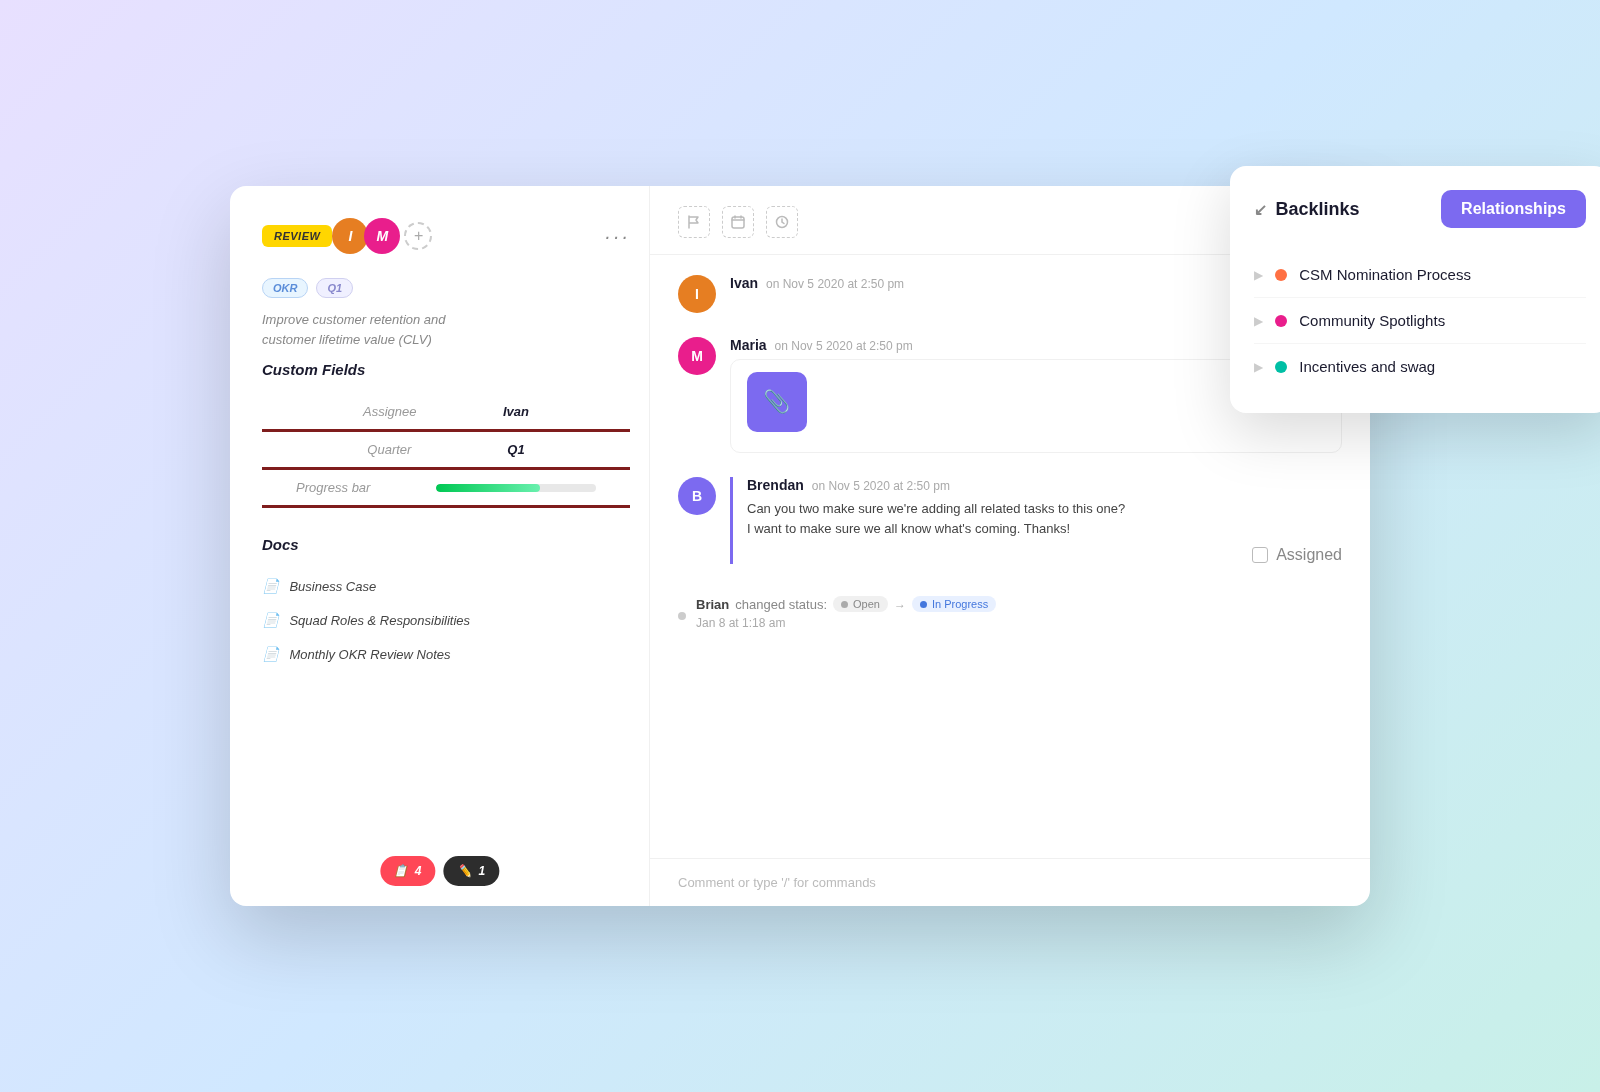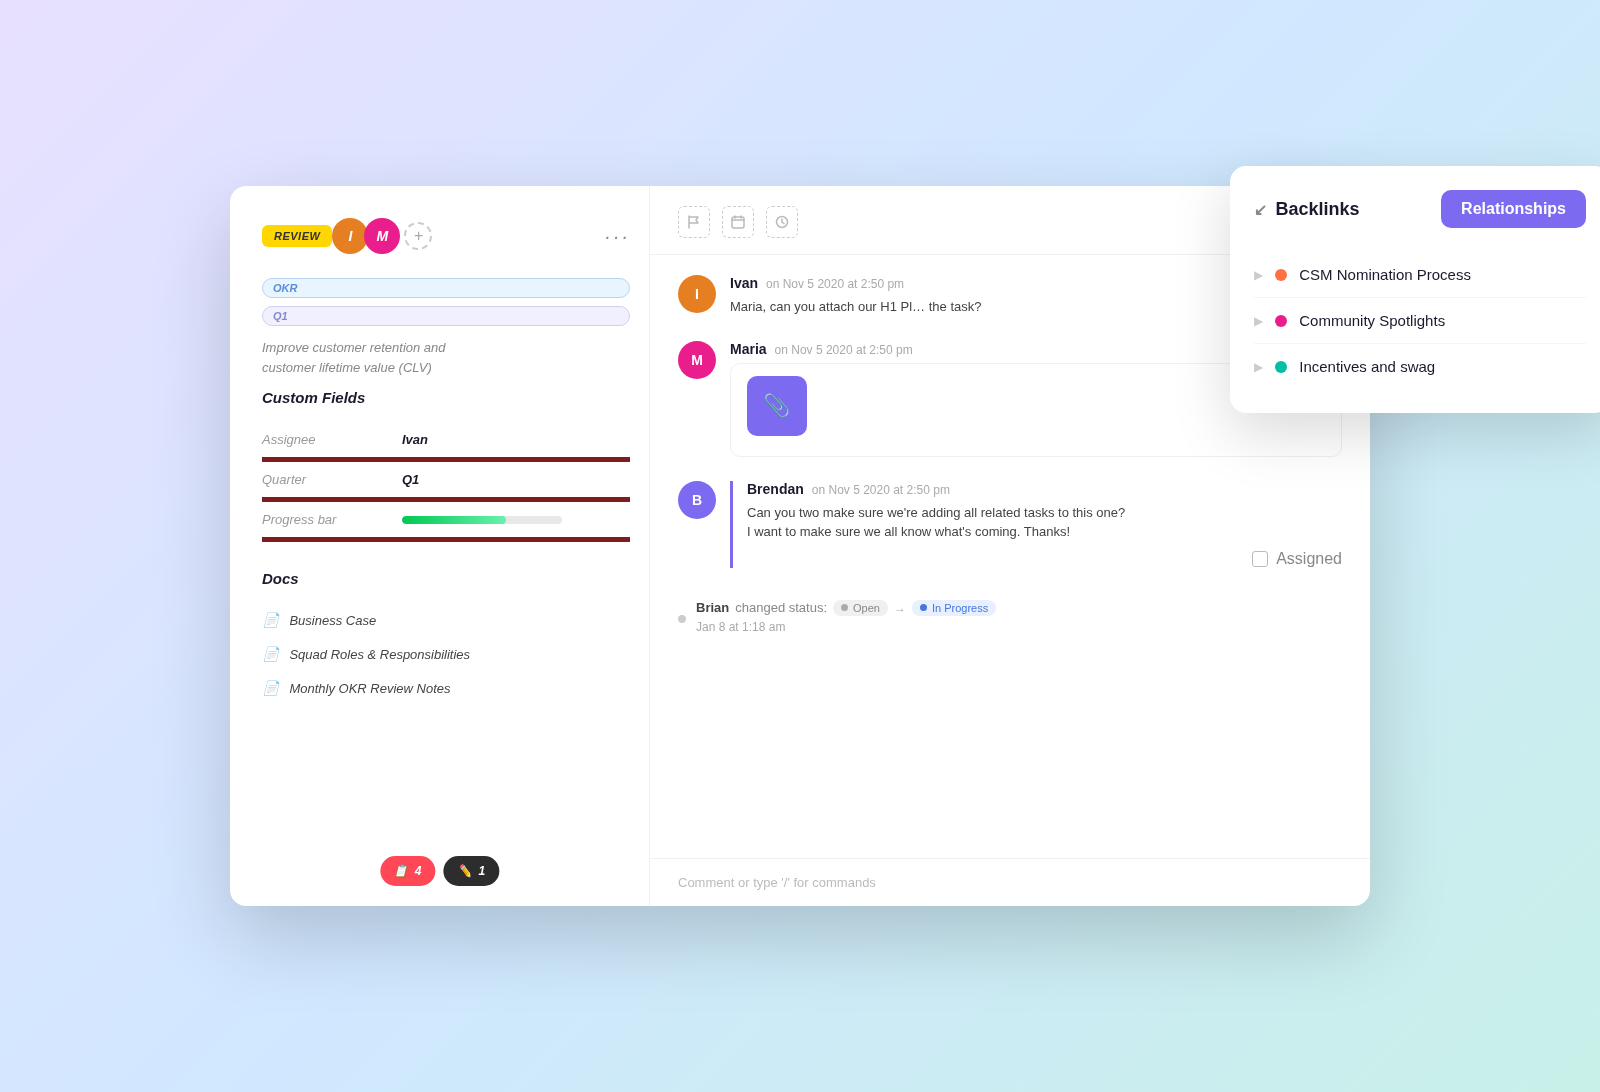--- a/index.html
+++ b/index.html
@@ -88,21 +88,20 @@
       font-size: 20px;
       cursor: pointer;
       letter-spacing: 2px;
       margin-left: auto;
     }
 
     .tags-row {
       display: flex;
       gap: 8px;
       margin-bottom: 12px;
-      flex-direction: column;
     }
 
     .tag {
       padding: 3px 10px;
       border-radius: 12px;
       font-size: 11px;
       font-weight: 600;
     }
 
     .tag-okr {
@@ -140,21 +139,22 @@
     }
 
     .custom-fields {
       margin-bottom: 28px;
     }
 
     .field-row {
       display: flex;
       align-items: center;
       padding: 10px 0;
-      border-bottom: 5px solid #7f1d1d;
+      border-bottom: 3px solid #7f1d1d;
+      justify-content: center;
     }
 
     .field-label {
       width: 140px;
       font-size: 13px;
       color: #999;
     }
 
     .field-value {
       font-size: 13px;
@@ -562,21 +562,20 @@
 
     <div class="messages-area">
 
       <div class="message-item">
         <div class="msg-avatar" style="background:#e67e22;">I</div>
         <div class="msg-content">
           <div class="msg-header">
             <span class="msg-name">Ivan</span>
             <span class="msg-time">on Nov 5 2020 at 2:50 pm</span>
           </div>
-          <p class="msg-text">Maria, can you attach our H1 Pl… the task?</p>
         </div>
       </div>
 
       <div class="message-item">
         <div class="msg-avatar" style="background:#e91e8c;">M</div>
         <div class="msg-content">
           <div class="msg-header">
             <span class="msg-name">Maria</span>
             <span class="msg-time">on Nov 5 2020 at 2:50 pm</span>
           </div>

